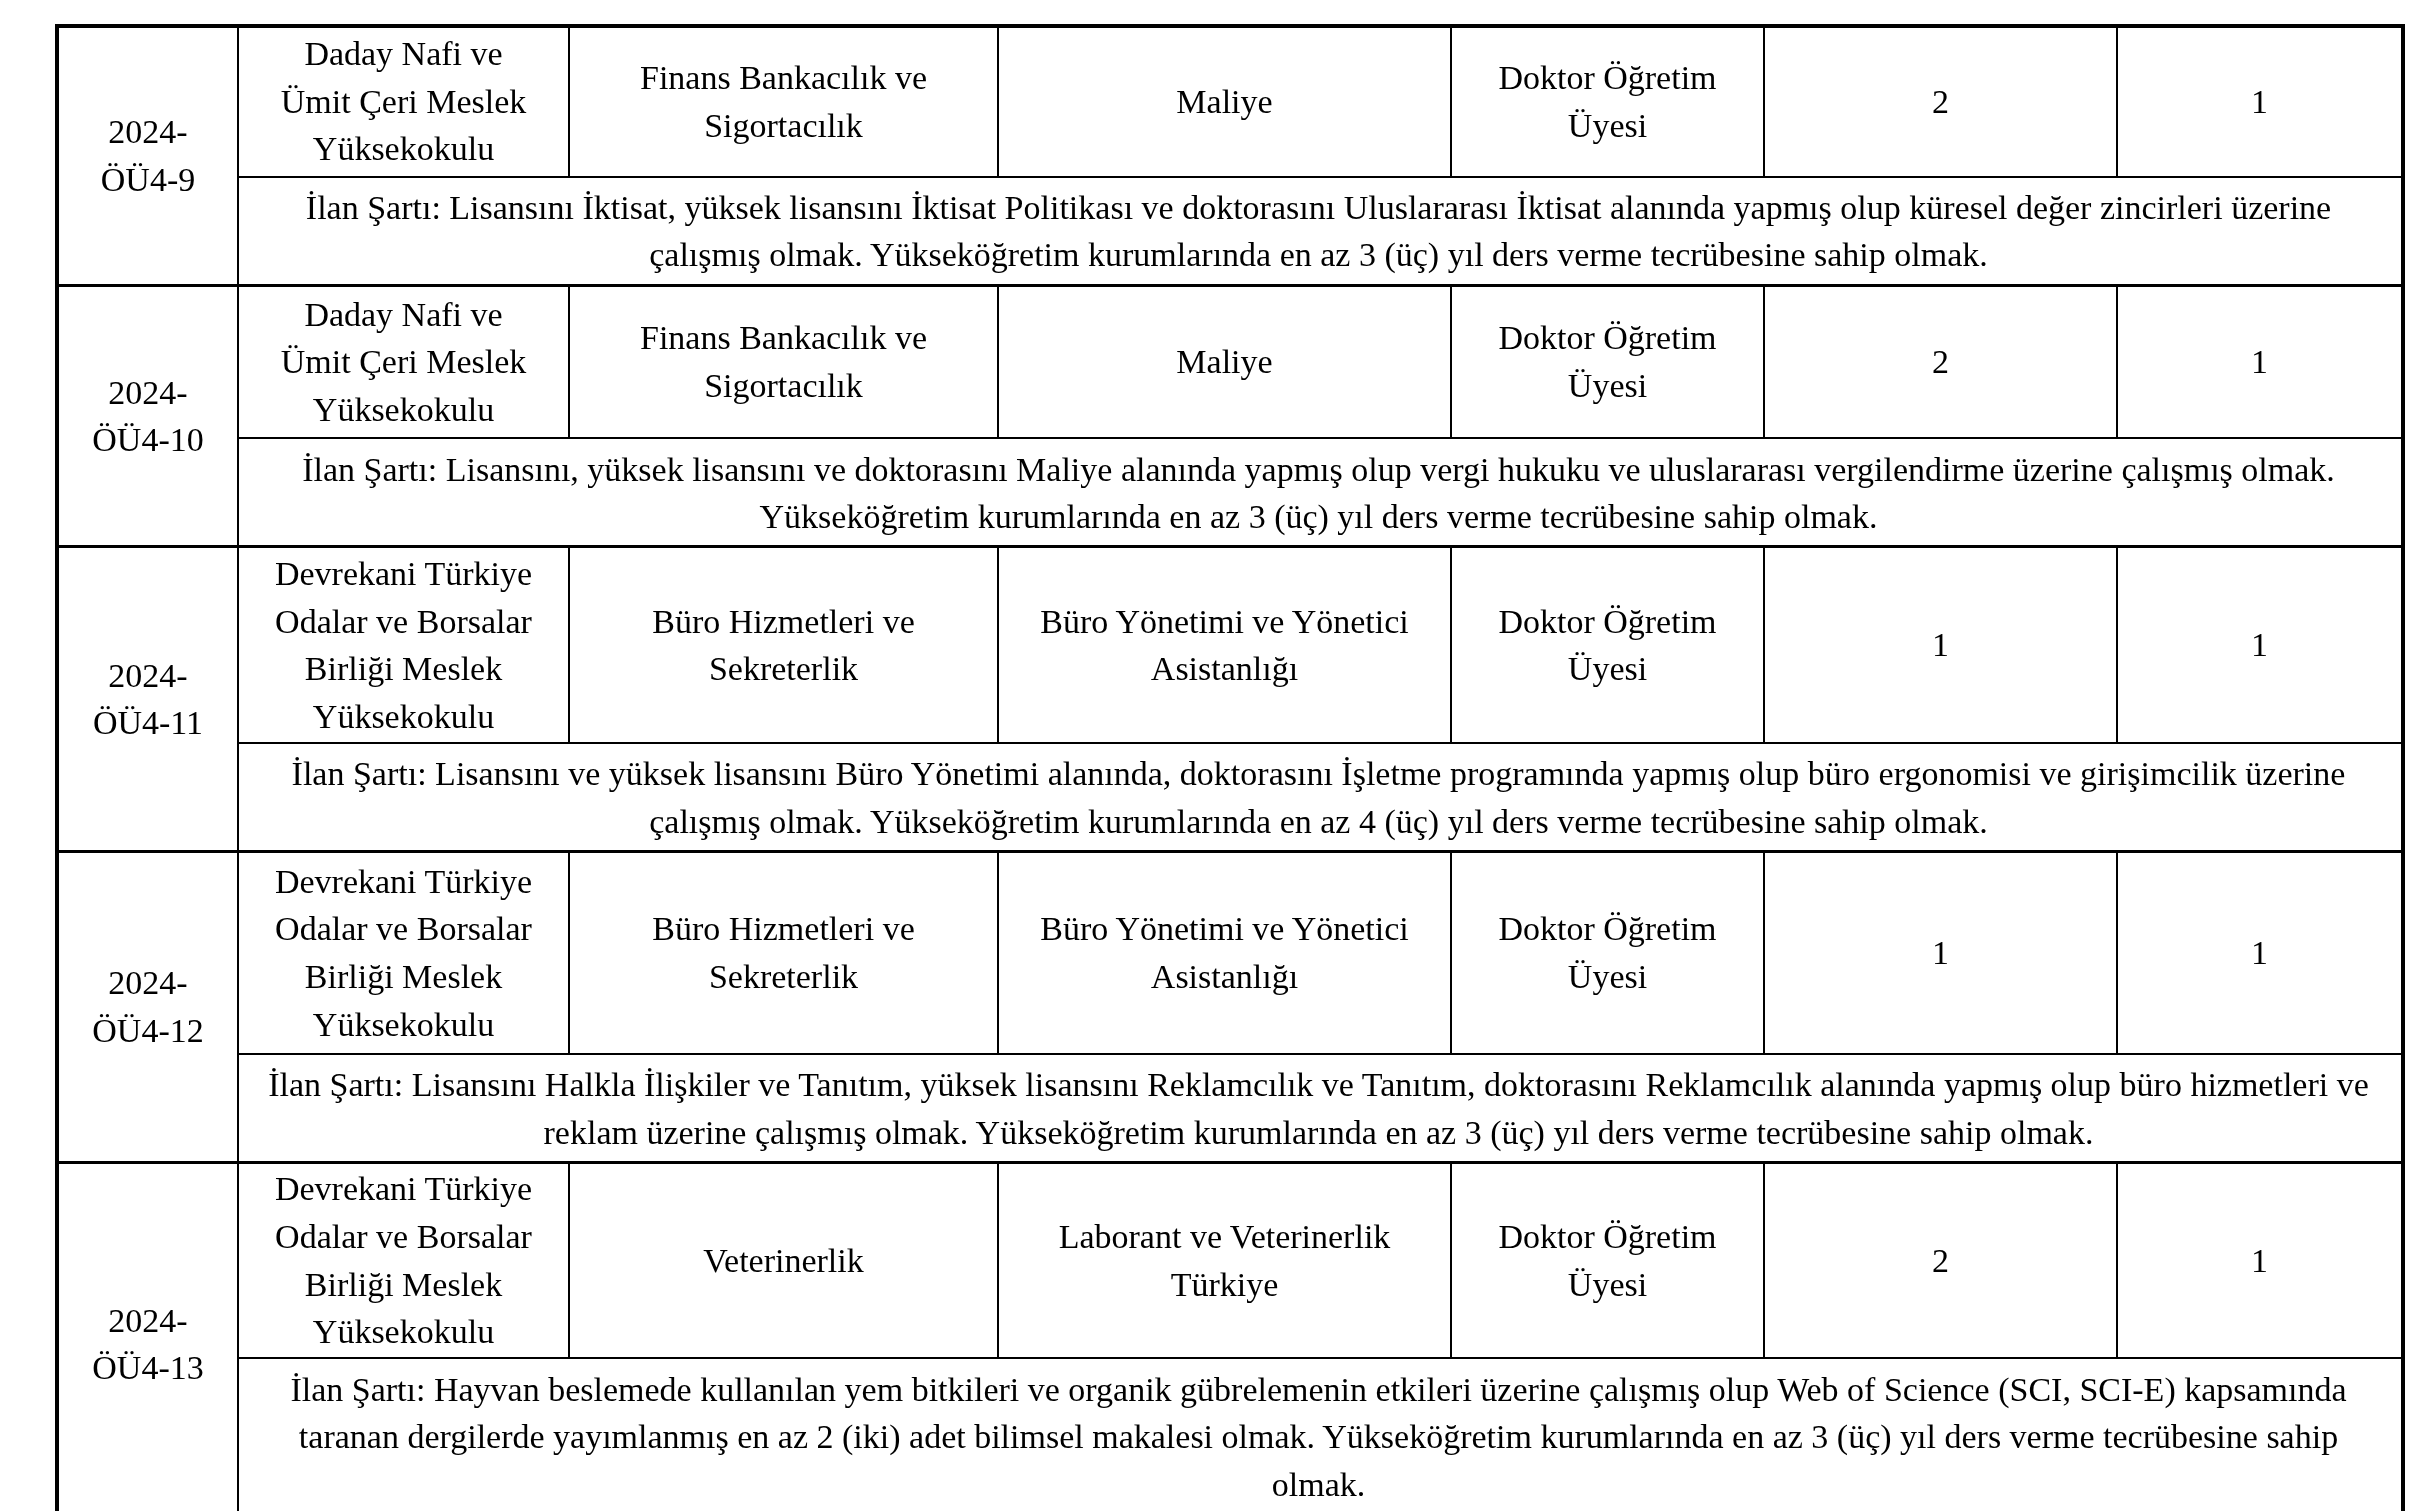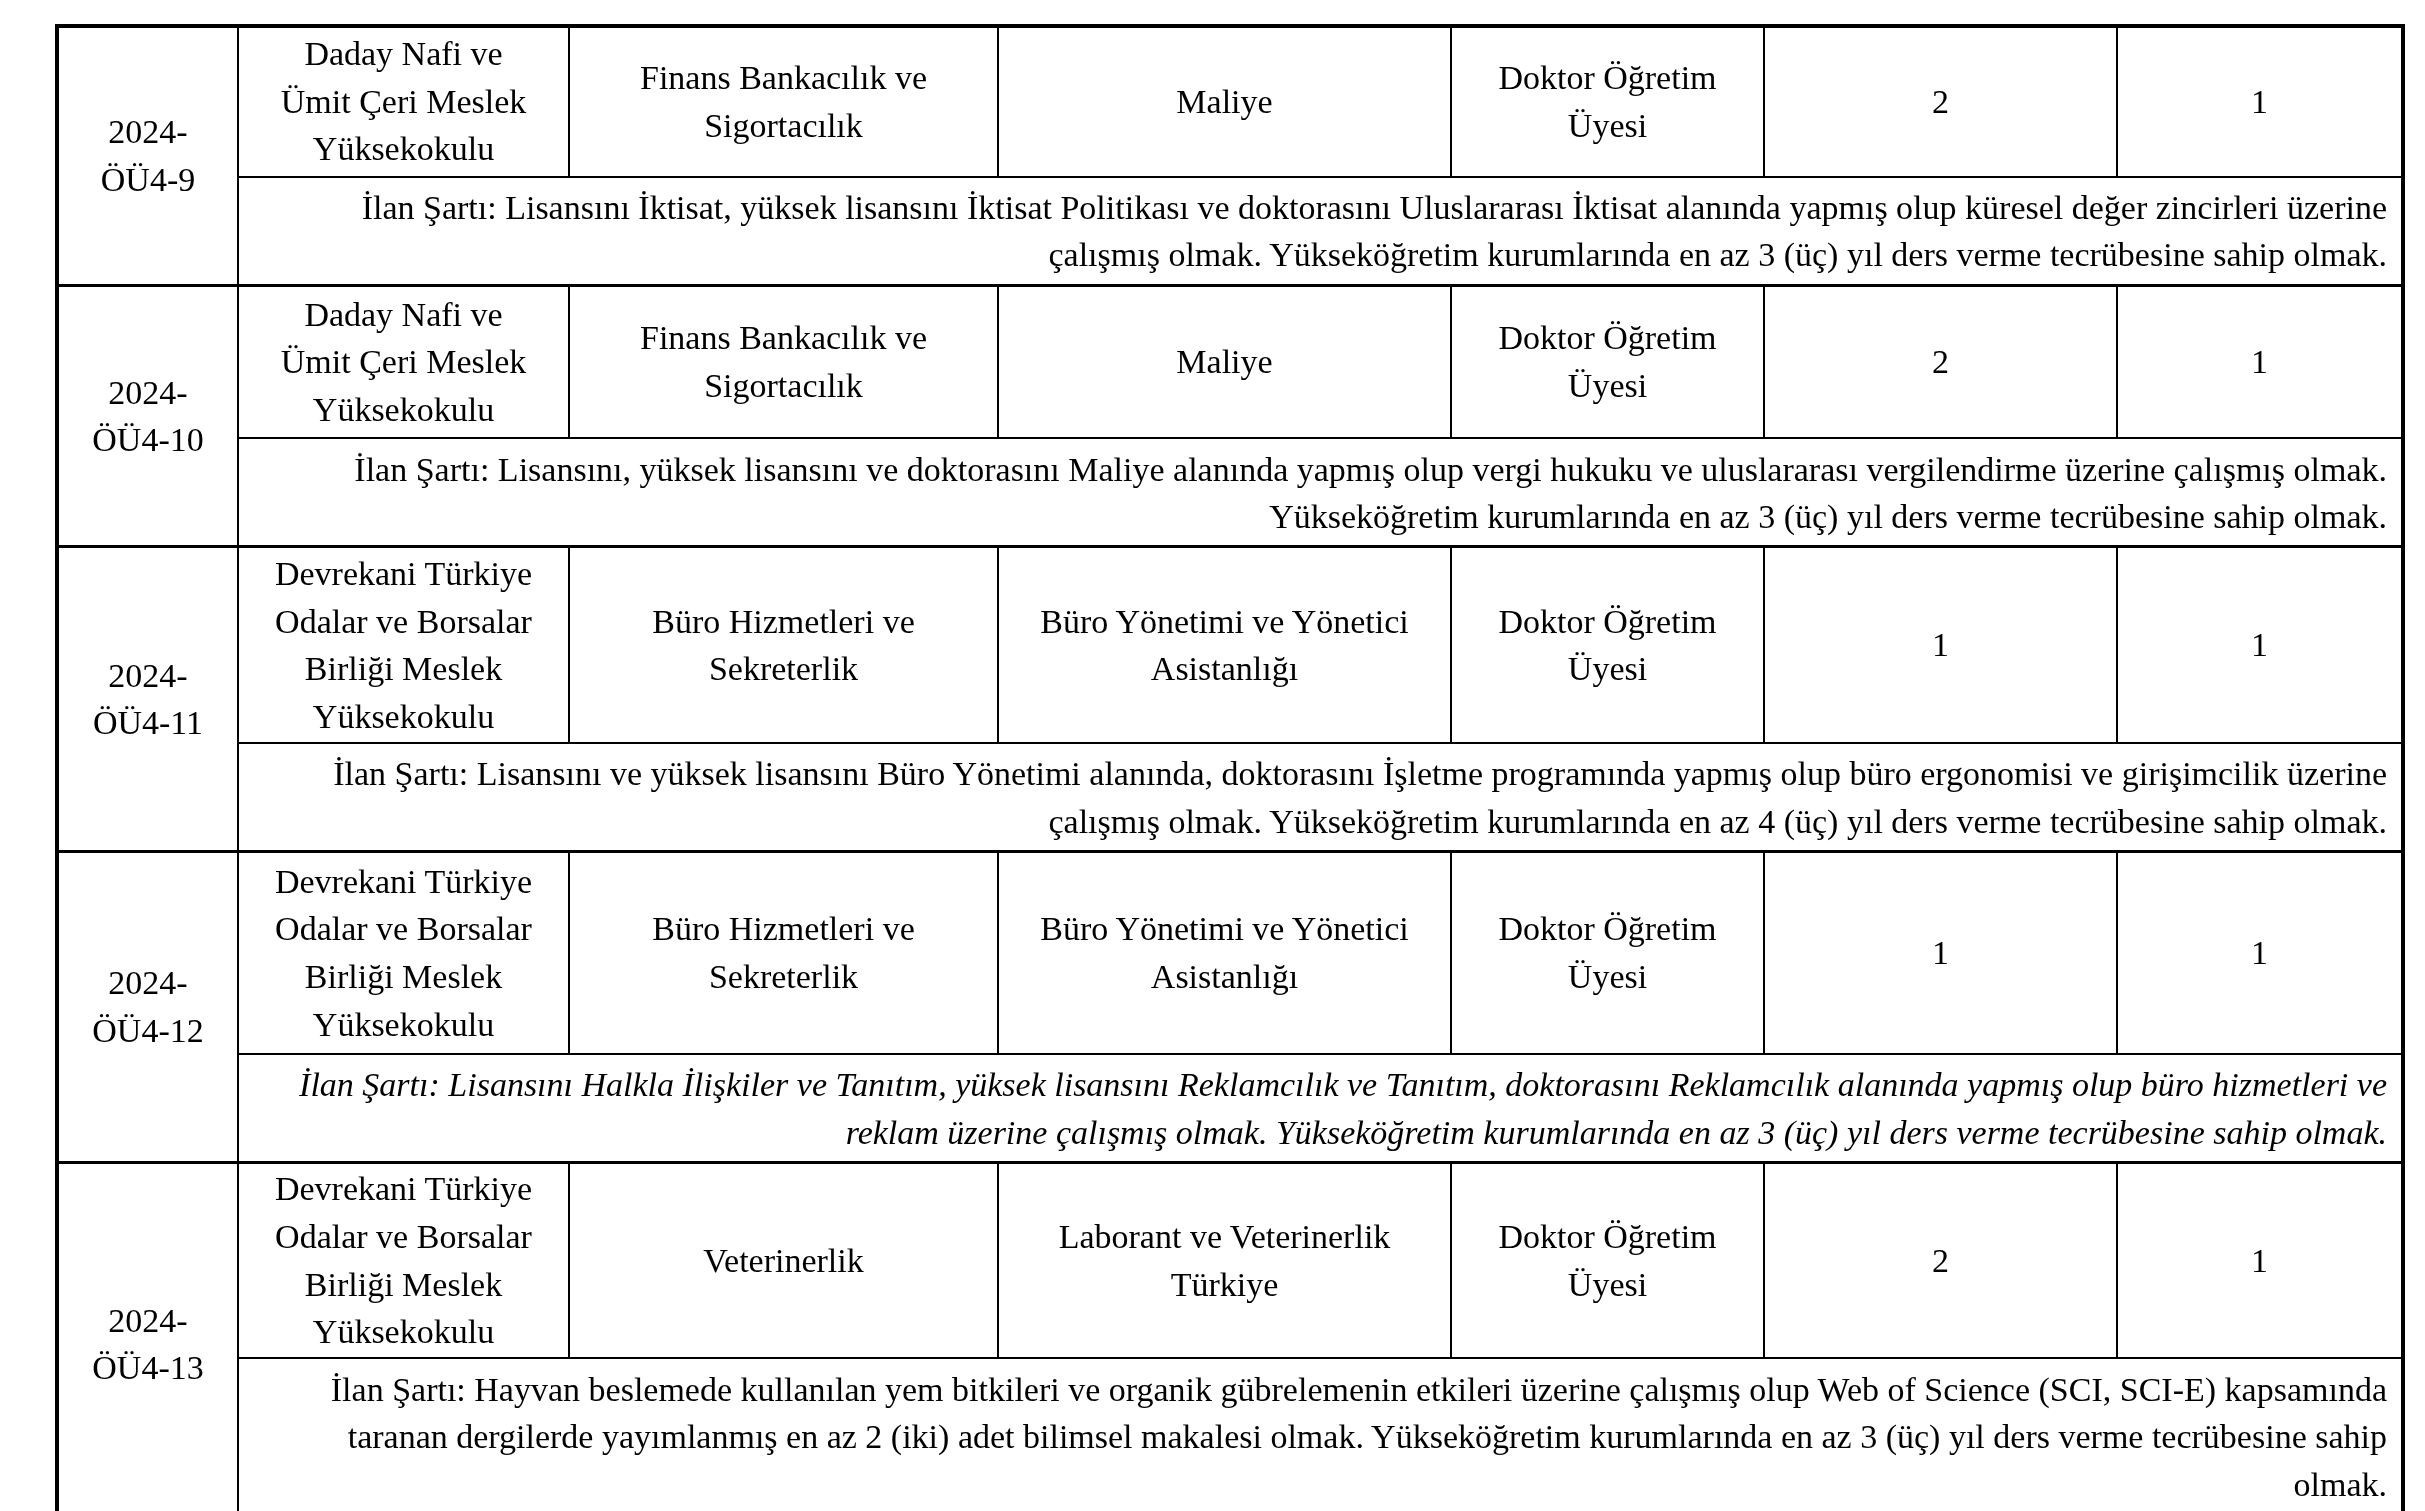--- a/index.html
+++ b/index.html
@@ -34,34 +34,34 @@
     overflow: hidden;
     word-wrap: break-word;
   }
   tr.cells-row > td {
     border-top-width: 3.1px;
   }
   td.code-cell {
     white-space: pre-line;
   }
   td.req-cell {
-    text-align: right;
+    text-align: center;
     vertical-align: top;
     white-space: normal;
     padding: 6.3px 14px 4.7px 11px;
   }
   
   tr.h-c1 { height: 151px; }
   tr.h-s1 { height: 105px; }
   tr.h-c2 { height: 153px; }
   tr.h-s2 { height: 108px; }
   tr.h-c3 { height: 191px; }
   tr.h-s3 { height: 108px; }
   tr.h-c4 { height: 202px; }
-  tr.h-s4 { height: 103px; font-style: italic; }
+  tr.h-s4 { height: 103px; }
   tr.h-c5 { height: 189px; }
   tr.h-s5 { height: 168px; }
 </style>
 </head>
 <body>
 
 <table class="tbl">
   <colgroup>
     <col style="width:181px">
     <col style="width:331px">

